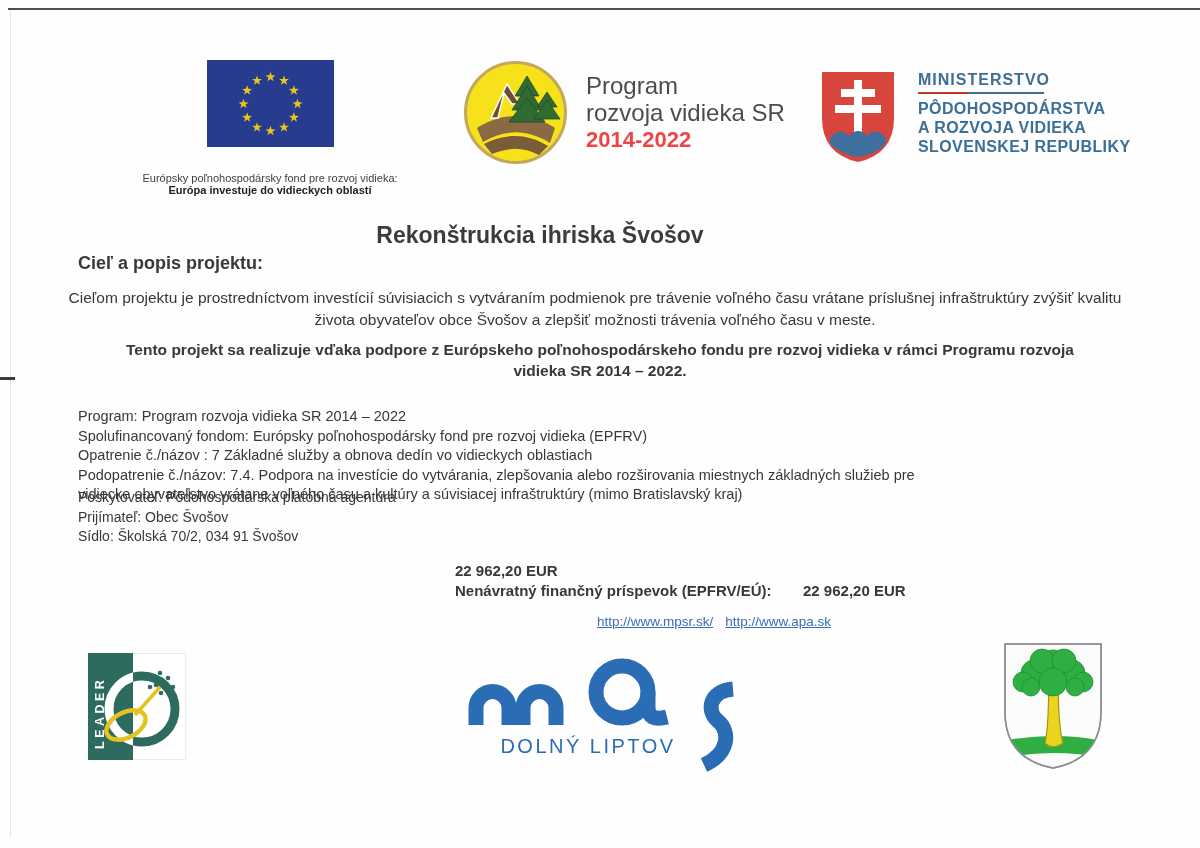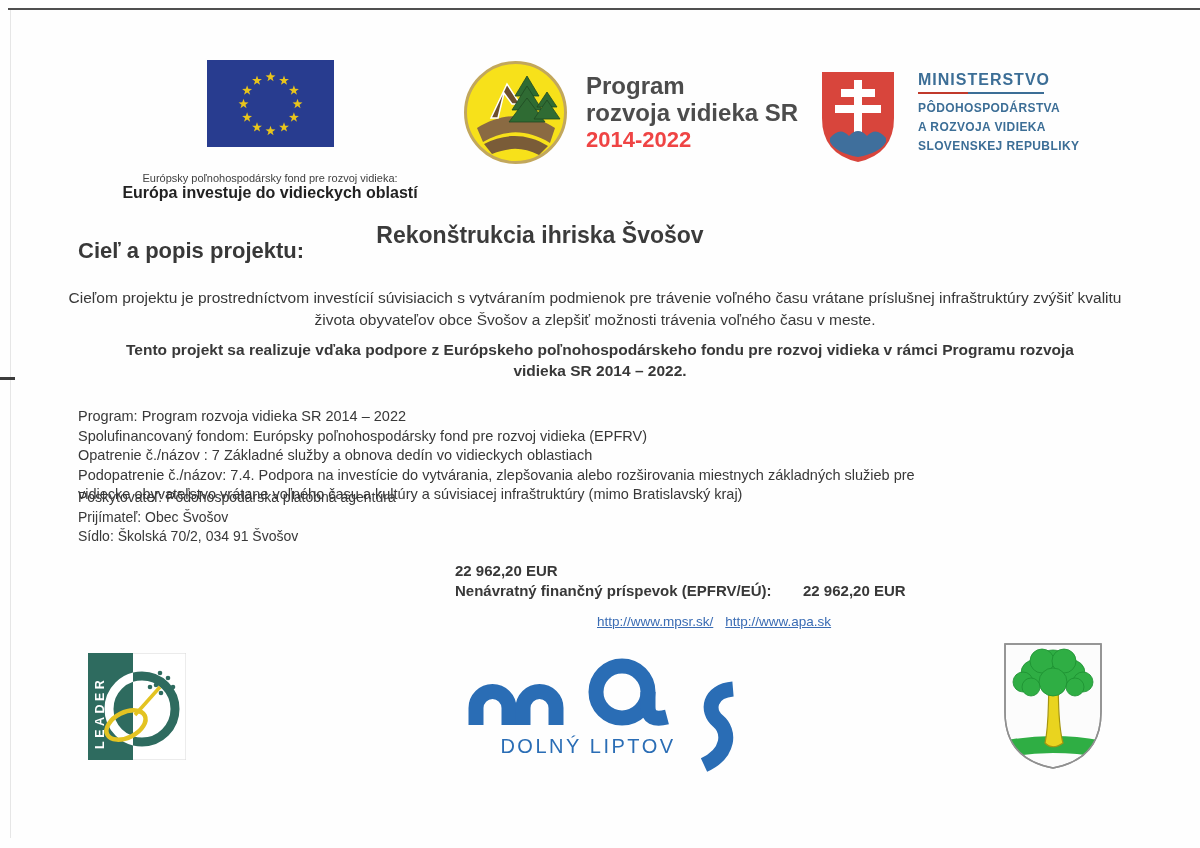--- a/index.html
+++ b/index.html
@@ -11,36 +11,36 @@
 
   
   .scan-top  { position:absolute; left:8px; top:8px; width:1192px; height:2px; background:#4f4f4f; }
   .scan-left { position:absolute; left:10px; top:10px; width:1px; height:828px; background:#e6e6e6; }
   .scan-tick { position:absolute; left:0; top:377px; width:15px; height:3px; background:#3c3c3c; }
 
   
   .eu-block { position:absolute; left:100px; top:60px; width:340px; text-align:center; }
   .eu-block svg { display:block; margin:0 auto; }
   .eu-line1 { margin-top:25px; font-size:11px; color:#404040; }
-  .eu-line2 { font-size:16px; font-weight:bold; color:#222; }
+  .eu-line2 { font-size:11px; font-weight:bold; color:#222; }
 
   .prv-block { position:absolute; left:463px; top:60px; display:flex; gap:18px; }
   .prv-text { padding-top:12px; }
-  .prv-l  { font-size:24px; font-weight:bold; color:#4c4c4c; line-height:27px; }
+  .prv-l  { font-size:24px; font-weight:normal; color:#4c4c4c; line-height:27px; }
   .prv-years { font-size:22px; font-weight:bold; color:#ef4444; line-height:27px; }
 
   .min-block { position:absolute; left:813px; top:68px; display:flex; gap:15px; }
   .min-text { padding-top:3px; color:#3c6e96; font-weight:bold; }
   .min-l1 { font-size:16px; letter-spacing:1px; }
   .min-underline { width:126px; height:2px; margin:3px 0 5px; background:linear-gradient(to right,#c0392b 0 40%, #3c6e96 40% 100%); }
-  .min-l { font-size:12px; letter-spacing:0.4px; line-height:19px; }
+  .min-l { font-size:16px; letter-spacing:0.4px; line-height:19px; }
 
   
   .doc-title { position:absolute; left:0; top:222px; width:1080px; text-align:center; font-size:23px; font-weight:bold; color:#3b3b3b; }
-  .goal-heading { position:absolute; left:78px; top:238px; font-size:22px; font-weight:bold; }
+  .goal-heading { position:absolute; left:78px; top:253px; font-size:18px; font-weight:bold; }
   .description { position:absolute; left:50px; top:287px; width:1090px; text-align:center; font-size:15.5px; line-height:22px; }
   .support { position:absolute; left:100px; top:339px; width:1000px; text-align:center; font-size:15.5px; line-height:21px; font-weight:bold; }
   .details { position:absolute; left:78px; top:407px; width:880px; font-size:14.5px; line-height:19.5px; }
   .parties { position:absolute; left:78px; top:488px; font-size:14px; line-height:19.5px; }
   .financials { position:absolute; left:455px; top:561px; font-size:15px; font-weight:bold; }
   .fin-row { display:grid; grid-template-columns:348px auto; line-height:20px; }
   .links { position:absolute; left:597px; top:614px; display:flex; gap:12px; font-size:13.5px; }
   .links a { color:#3a6cb4; }
 
   

